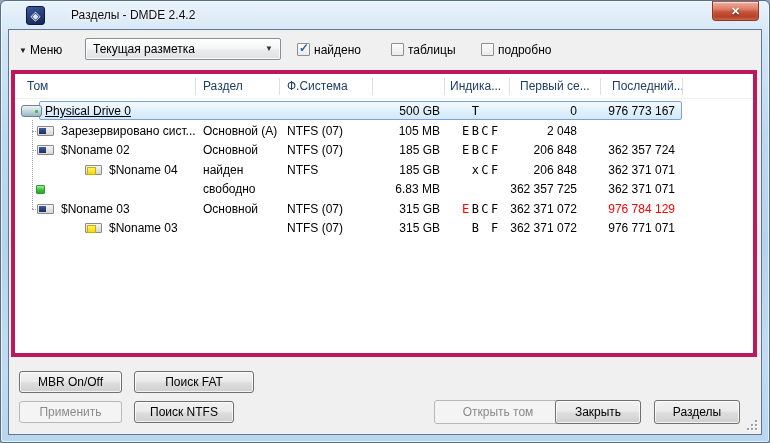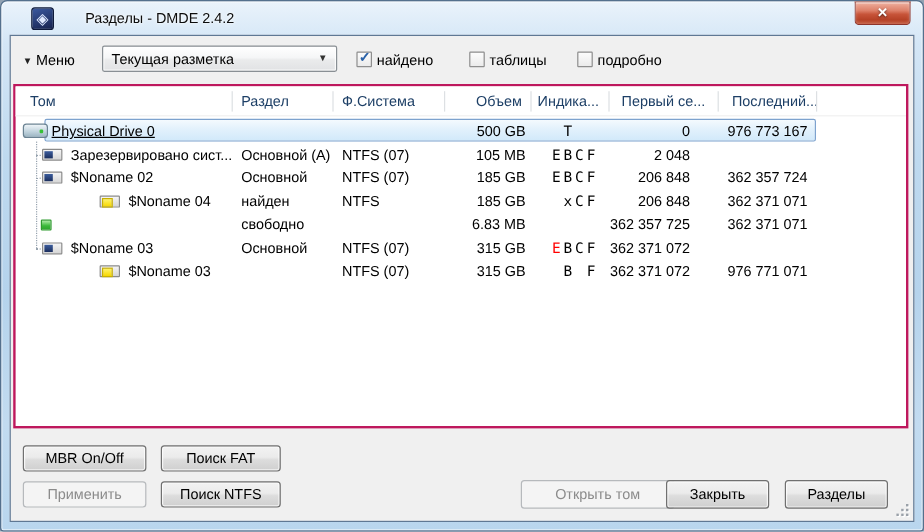--- a/index.html
+++ b/index.html
@@ -42,21 +42,21 @@
     border:1px solid #8e8e8e; border-radius:1px;
     background:linear-gradient(180deg,#fcfcfc,#ebebeb); position:relative; }
   .chk .box .mark { position:absolute; left:1px; top:-3px; font-size:12px; font-weight:bold;
     color:#2a62a8; display:none; }
   .chk.checked .box .mark { display:block; }
   .chk .lbl { margin-left:4px; }
   .chk0 { left:288px; } .chk1 { left:382px; } .chk2 { left:472px; }
 
   
   .list { position:absolute; left:2px; right:4px; top:40px; bottom:77px;
-    background:#fff; border:2px solid #be185d; }
+    background:#fff; border:4px solid #be185d; }
   .lv-header { position:absolute; top:0; left:0; right:0; height:25px; background:#fff;
     border-bottom:1px solid #f0f0f0; }
   .hcell { position:absolute; top:0; height:24px; line-height:24px; color:#1d3f66; cursor:pointer; }
   .hcell.r { text-align:right; }
   .hdiv { position:absolute; top:4px; width:1px; height:17px; background:#dde0e3; }
   .lv-body { position:absolute; top:25px; left:0; right:0; bottom:0; }
   .lv-row { position:absolute; left:0; right:0; height:20px; line-height:20px; cursor:default; }
   .cell { position:absolute; top:0; height:20px; white-space:nowrap; overflow:hidden; }
   .c-part { left:188px; width:80px; }
   .c-fs   { left:272px; width:82px; }
@@ -95,21 +95,21 @@
 
   
   .btn { position:absolute; height:22px; border:1px solid #707070; border-radius:3px;
     text-align:center; color:#000; cursor:pointer;
     background:linear-gradient(180deg,#f2f2f2,#ebebeb 45%,#dddddd 55%,#cfcfcf);
     box-shadow:inset 0 0 0 1px rgba(255,255,255,.75); }
   .btn.disabled { border-color:#b6b9bc; color:#8b8b8b; cursor:default;
     background:#f4f4f4; box-shadow:none; }
   .btn span { display:inline-block; line-height:20px; }
   .b-mbr   { left:10px;  top:341px; width:103px; }
-  .b-fat   { left:125px; top:341px; width:100px; }
+  .b-fat   { left:125px; top:341px; width:120px; }
   .b-apply { left:10px;  top:371px; width:103px; }
   .b-ntfs  { left:125px; top:371px; width:100px; }
   .b-open  { left:425px; top:370px; width:128px; height:24px; } 
   .b-close { left:546px; top:370px; width:86px;  height:24px; }
   .b-help  { left:645px; top:370px; width:86px;  height:24px; }
   .b-open span,.b-close span,.b-help span { line-height:22px; }
 
   .resize-grip { position:absolute; right:4px; bottom:4px; width:12px; height:12px; cursor:nwse-resize; }
   .resize-grip i { position:absolute; width:2px; height:2px; background:#9aa1a9; box-shadow:1px 1px 0 #fff; }
 </style>
@@ -140,21 +140,20 @@
     </label>
     <label class="chk chk2">
       <span class="box"></span><span class="lbl">подробно</span>
     </label>
 
     <div class="list">
       <div class="lv-header" id="lv-header">
           <div class="hcell" style="left: 12px; width: 160px;">Том</div>
           <div class="hcell" style="left: 188px; width: 70px;">Раздел</div>
           <div class="hcell" style="left: 272px; width: 78px;">Ф.Система</div>
-          <div class="hcell r" style="left: 357px; width: 65px;">Объем</div>
           <div class="hcell" style="left: 435px; width: 56px;">Индика...</div>
           <div class="hcell" style="left: 505px; width: 76px;">Первый се...</div>
           <div class="hcell" style="left: 597px; width: 68px;">Последний...</div>
           <div class="hdiv" style="left: 180px;"></div>
           <div class="hdiv" style="left: 264px;"></div>
           <div class="hdiv" style="left: 357px;"></div>
           <div class="hdiv" style="left: 429px;"></div>
           <div class="hdiv" style="left: 494px;"></div>
           <div class="hdiv" style="left: 585px;"></div>
           <div class="hdiv" style="left: 667px;"></div>
@@ -221,20 +220,21 @@
           <div class="lv-row indent1 has-stub" style="top: 99.5px;">
 
     <div class="tree-stub"></div>
     <div class="row-icon icon-partition"></div>
     <div class="row-label">$Noname 03</div>
     <div class="cell c-part">Основной</div>
     <div class="cell c-fs">NTFS (07)</div>
     <div class="cell c-size">315 GB</div>
     <div class="cell c-ind"><span style="color: rgb(255, 0, 0);">E</span><span>B</span><span>C</span><span>F</span></div>
     <div class="cell c-first">362 371 072</div>
+    <div class="cell c-last" style="color: rgb(255, 0, 0);">976 784 129</div>
   </div>
           <div class="lv-row indent2" style="top: 119px;">
 
     <div class="row-icon icon-folder"></div>
     <div class="row-label">$Noname 03</div>
     <div class="cell c-part"></div>
     <div class="cell c-fs">NTFS (07)</div>
     <div class="cell c-size">315 GB</div>
     <div class="cell c-ind"><span> </span><span>B</span><span> </span><span>F</span></div>
     <div class="cell c-first">362 371 072</div>

